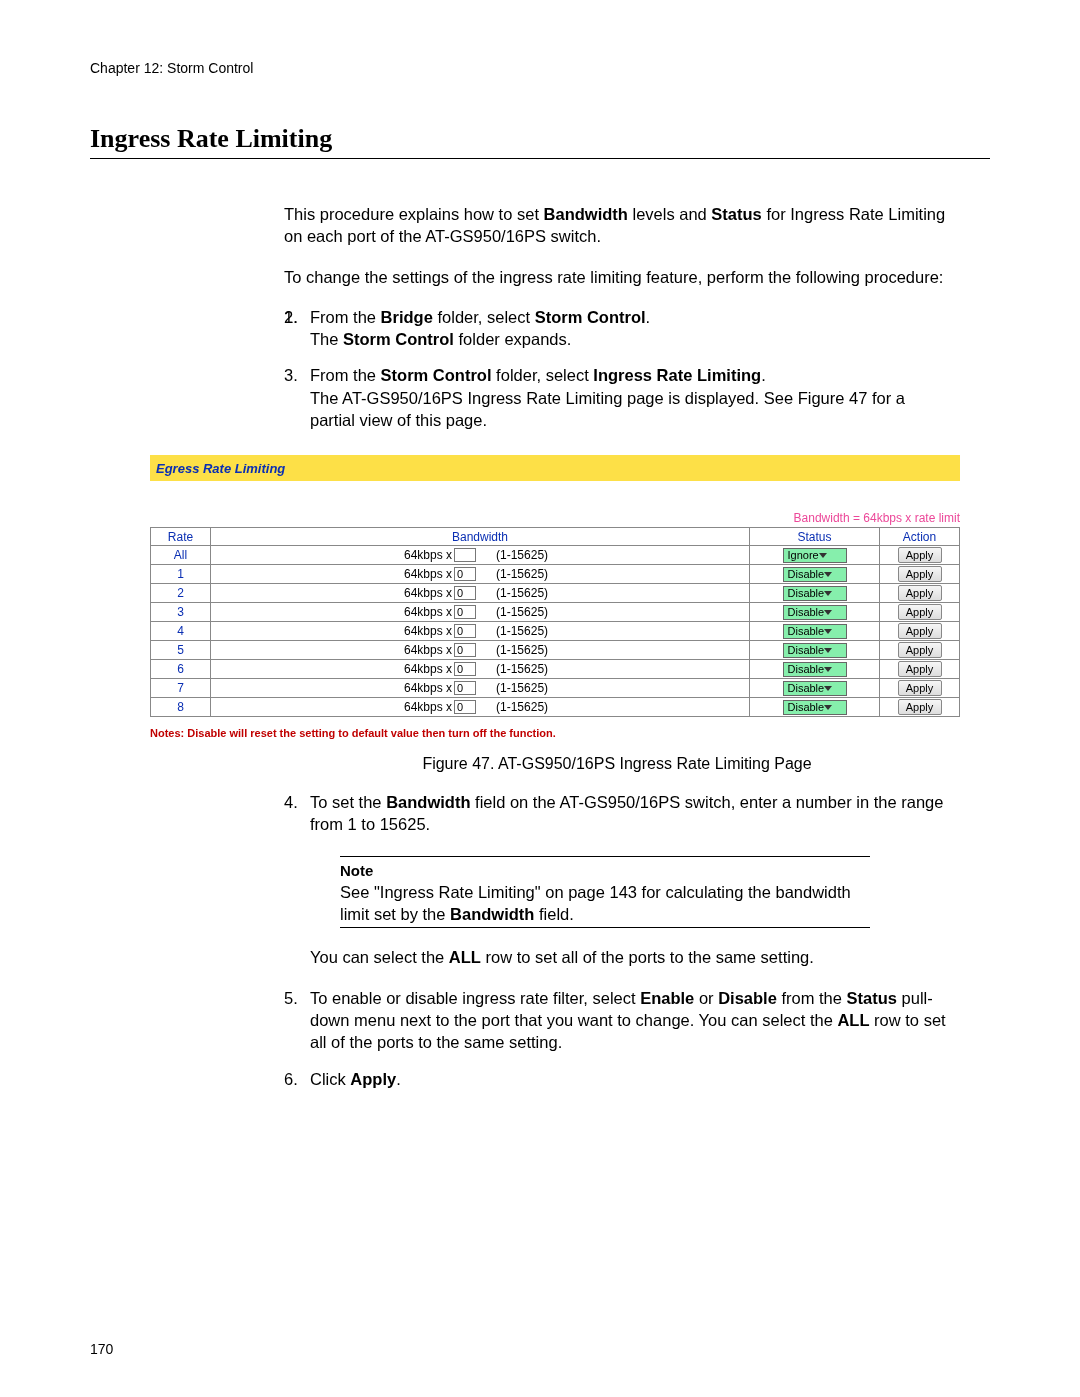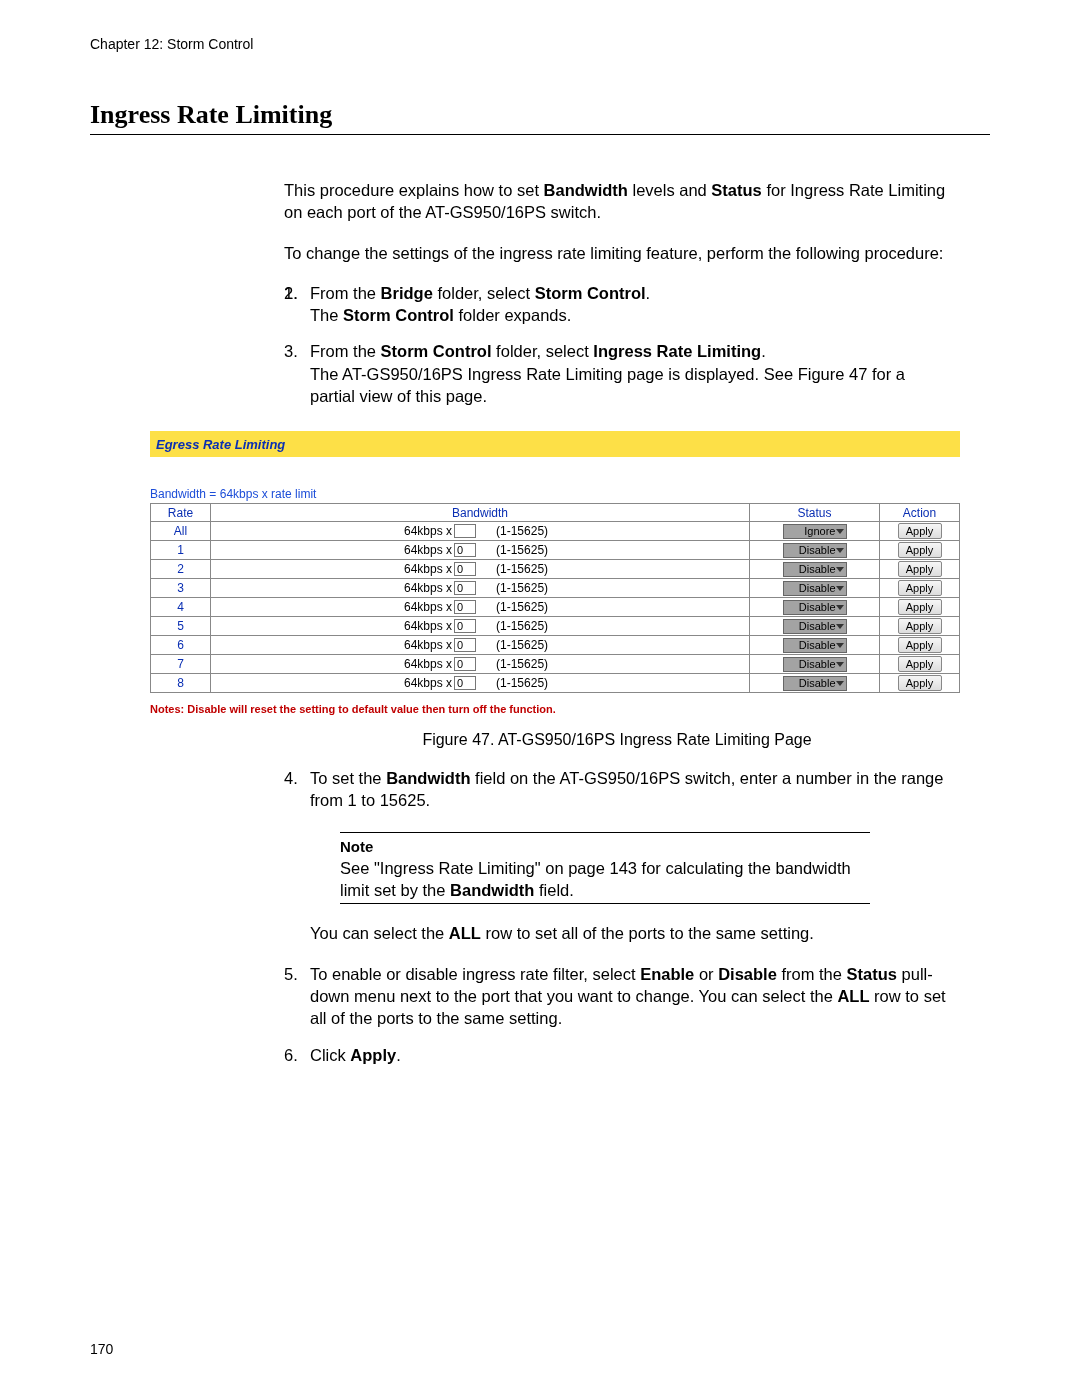--- a/index.html
+++ b/index.html
@@ -5,21 +5,21 @@
   * { box-sizing: border-box; margin: 0; padding: 0; }
   body {
     font-family: Arial, Helvetica, sans-serif;
     background: #fff;
     width: 1080px;
     height: 1397px;
     position: relative;
     color: #000;
   }
   .page {
-    padding: 36px 90px 40px 90px;
+    padding: 60px 90px 40px 90px;
   }
   .chapter-header {
     font-size: 14px;
     margin-bottom: 48px;
   }
   .section-title {
     font-family: "Times New Roman", Times, serif;
     font-size: 26px;
     font-weight: bold;
     margin-bottom: 4px;
@@ -67,24 +67,25 @@
     background: #fde047;
     padding: 4px 6px;
   }
   .fig-title-bar span {
     color: #0a2fb3;
     font-style: italic;
     font-weight: bold;
     font-size: 13px;
   }
   .bw-note {
-    color: #1d4ed8;
+    color: #ec4899;
     font-size: 12px;
     margin-top: 30px;
     margin-bottom: 2px;
+    text-align: right;
   }
   table.rate {
     border-collapse: collapse;
     width: 100%;
     font-size: 12px;
   }
   table.rate th, table.rate td {
     border: 1px solid #888;
     padding: 1px 4px;
     text-align: center;
@@ -111,25 +112,25 @@
     padding: 0 2px;
     text-align: left;
     background: #fff;
   }
   .bw-prefix { margin-right: 2px; }
   .bw-range { margin-left: 20px; display: inline-block; width: 60px; text-align: left;}
   td.status-cell { width: 130px; }
   .status-select {
     display: inline-flex;
     align-items: center;
-    justify-content: flex-end;
+    justify-content: flex-start;
     width: 64px;
     height: 15px;
     border: 1px solid #666;
-    background: #a3a3a3;
+    background: #86efac;
     font-size: 11px;
     padding: 0 2px 0 4px;
   }
   .caret {
     display: inline-block;
     width: 0; height: 0;
     border-left: 4px solid transparent;
     border-right: 4px solid transparent;
     border-top: 5px solid #333;
   }

